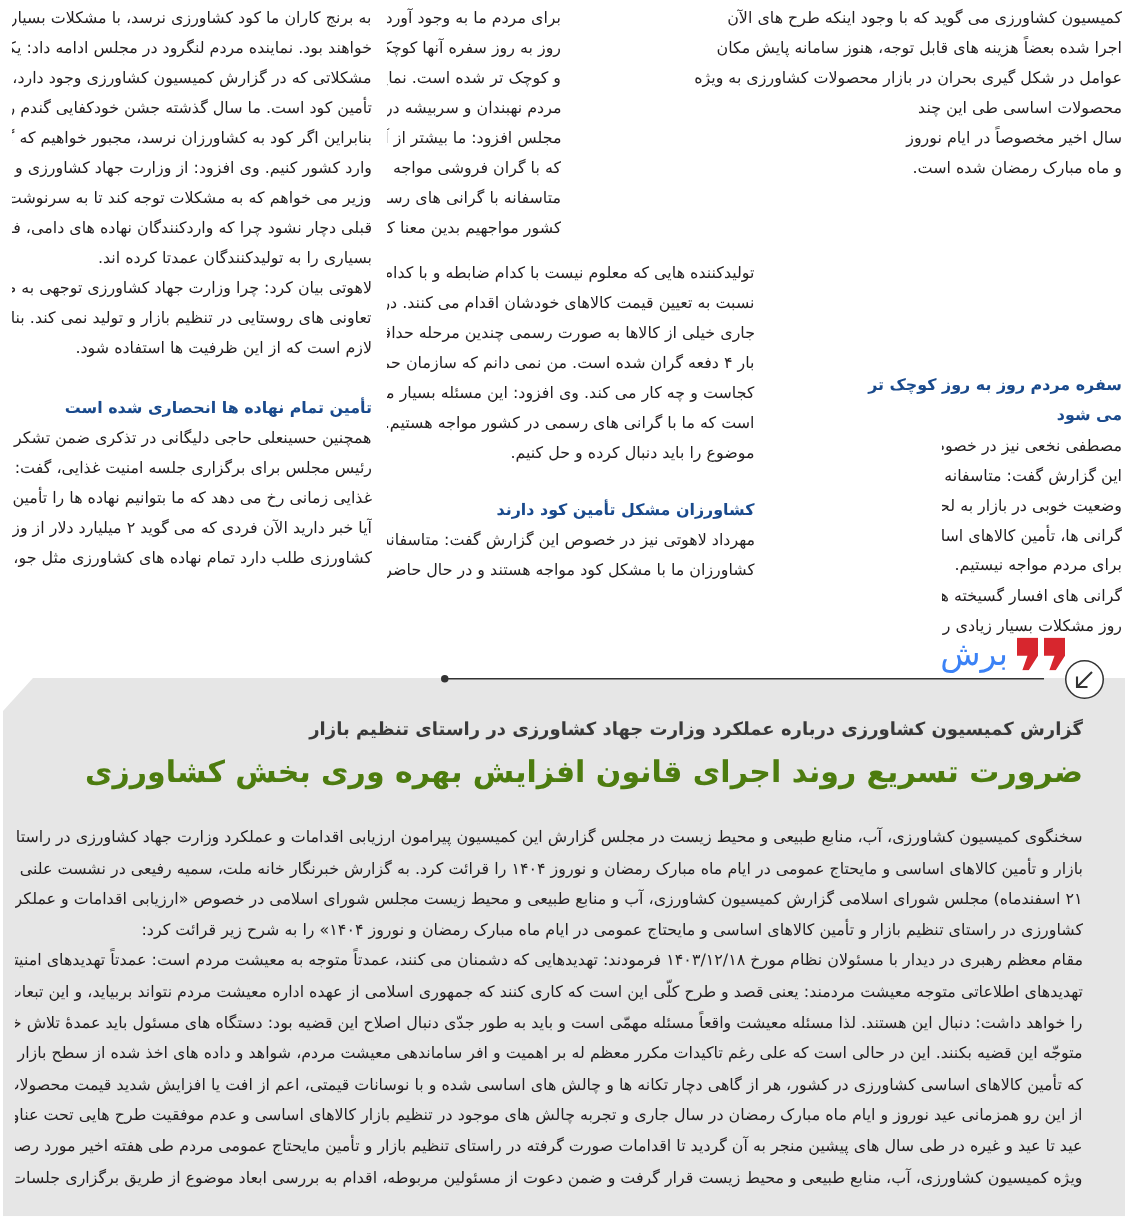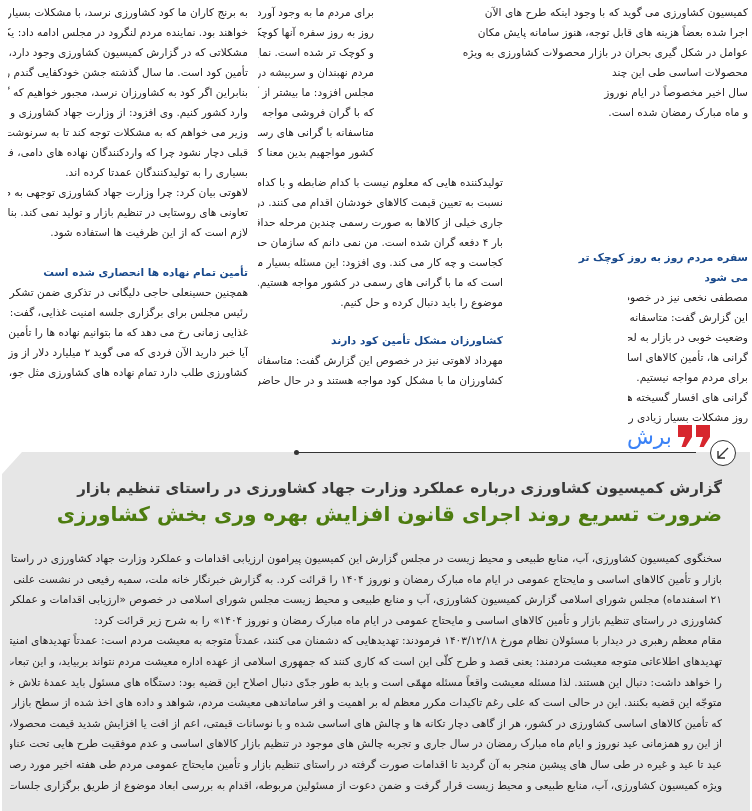--- a/index.html
+++ b/index.html
@@ -43,21 +43,21 @@
     display:flex; align-items:center; justify-content:center;
     font-size:14px; color:#333;
   }
   .gray-box {
     position:absolute; left:2px; top:452px; width:748px; height:359px;
     background:#e6e6e6;
     clip-path: polygon(20px 0,100% 0,100% 100%,0 100%,0 22px);
   }
   .kicker {
     position:absolute; right:30px; top:479px; direction:rtl;
-    font-size:15px; font-weight:bold; color:#3a3a3a; white-space:nowrap;
+    font-size:12px; font-weight:bold; color:#3a3a3a; white-space:nowrap;
   }
   .headline {
     position:absolute; right:30px; top:502px; direction:rtl;
     font-size:20px; font-weight:bold; color:#4d7c0f; white-space:nowrap; letter-spacing:-0.3px;
   }
   .box-body {
     position:absolute; left:10px; top:548px; width:712px; direction:rtl;
     font-size:10.6px; line-height:20.6px; color:#231f20;
   }
   .box-body .line { display:block; white-space:nowrap; overflow:hidden; text-align:justify; text-align-last:justify; }

